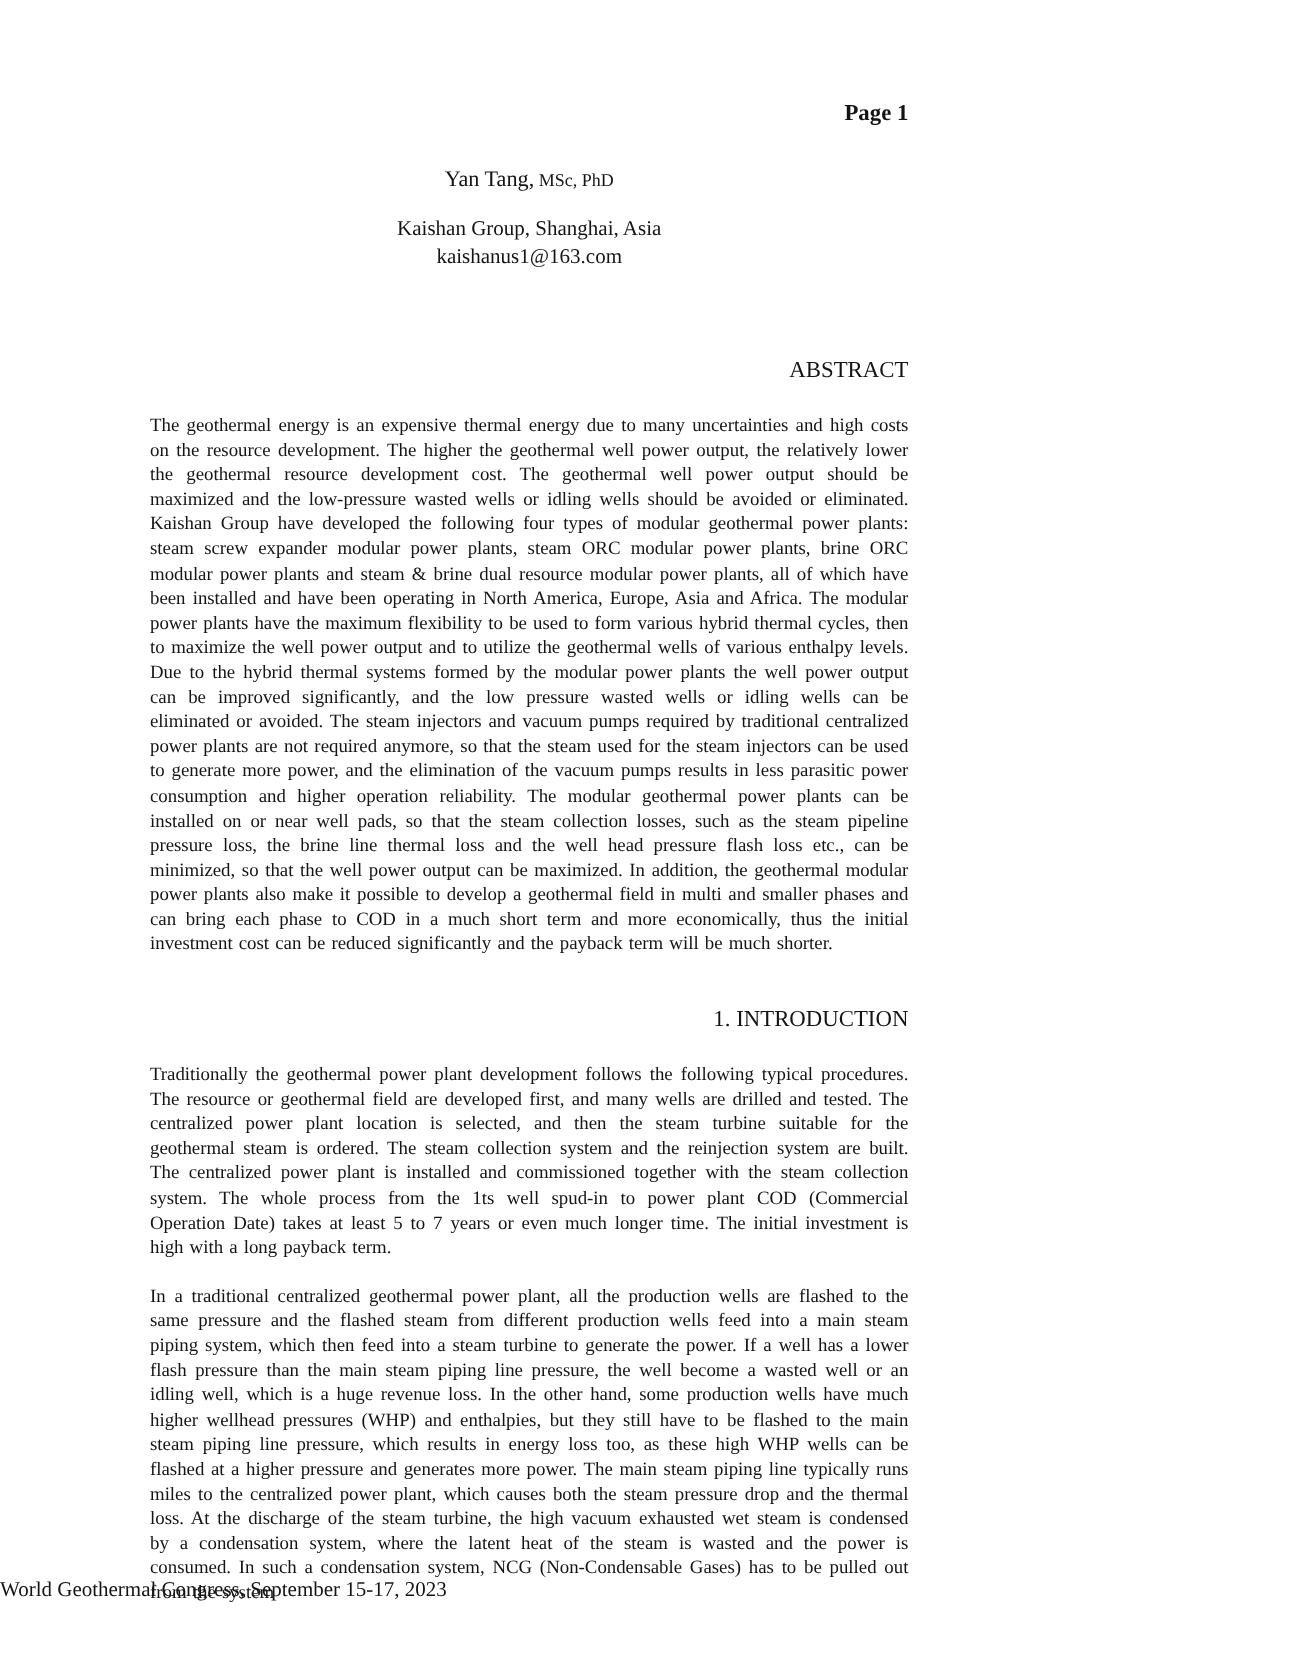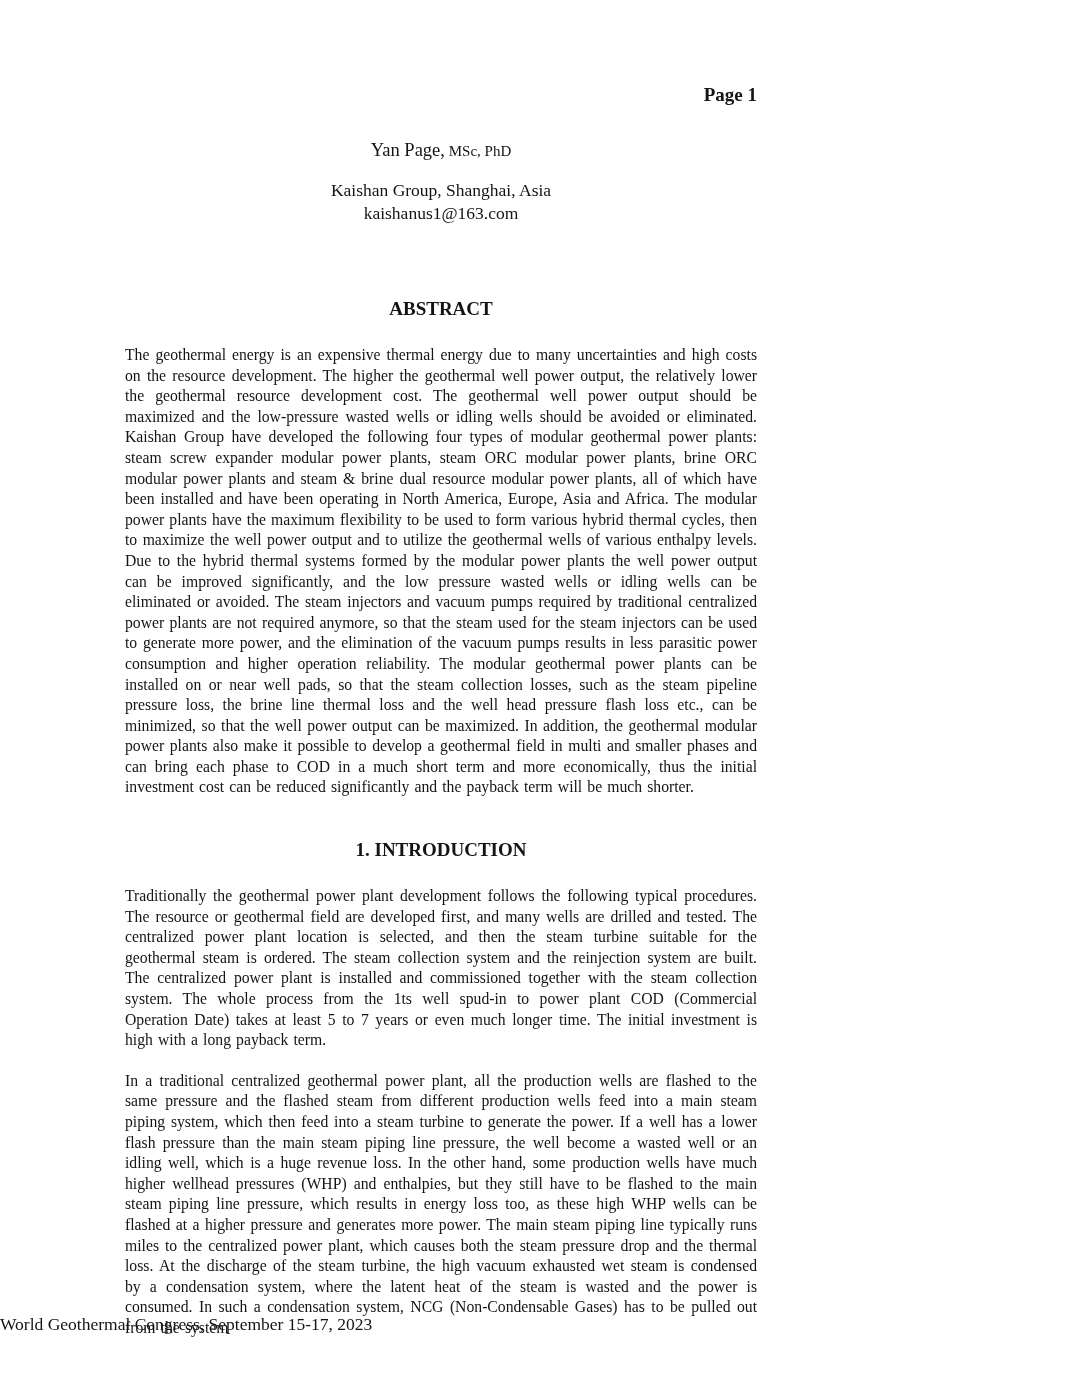--- a/index.html
+++ b/index.html
@@ -41,22 +41,22 @@
   .author-degrees {
     font-size: 15px;
   }
   .affiliation-block {
     margin-top: 16px;
     text-align: center;
     font-size: 17.5px;
     line-height: 23px;
   }
   .section-heading {
-    text-align: center;
-    font-weight: bold;
+    text-align: right;
+    font-weight: normal;
     font-size: 19px;
     line-height: 24px;
   }
   .abstract-heading { margin-top: 72px; }
   .intro-heading { margin-top: 40px; }
   .body-par {
     margin-top: 24px;
     text-align: justify;
     font-size: 15.7px;
     line-height: 20.6px;
@@ -75,21 +75,21 @@
 </style>
 </head>
 <body>
 
 <div class="page">
 
   <div class="page-number">Page 1</div>
 
 
   <div class="author-line">
-    <span>Yan Page,</span><span class="author-degrees"> MSc, PhD</span>
+    <span>Yan Tang,</span><span class="author-degrees"> MSc, PhD</span>
   </div>
 
   <div class="affiliation-block">
     <div>Kaishan Group, Shanghai, Asia</div>
     <div>kaishanus1@163.com</div>
   </div>
 
   <h2 class="section-heading abstract-heading">ABSTRACT</h2>
 
   <p class="body-par">The geothermal energy is an expensive thermal energy due to many uncertainties and high costs on the resource development. The higher the geothermal well power output, the relatively lower the geothermal resource development cost. The geothermal well power output should be maximized and the low-pressure wasted wells or idling wells should be avoided or eliminated. Kaishan Group have developed the following four types of modular geothermal power plants: steam screw expander modular power plants, steam ORC modular power plants, brine ORC modular power plants and steam &amp; brine dual resource modular power plants, all of which have been installed and have been operating in North America, Europe, Asia and Africa. The modular power plants have the maximum flexibility to be used to form various hybrid thermal cycles, then to maximize the well power output and to utilize the geothermal wells of various enthalpy levels. Due to the hybrid thermal systems formed by the modular power plants the well power output can be improved significantly, and the low pressure wasted wells or idling wells can be eliminated or avoided. The steam injectors and vacuum pumps required by traditional centralized power plants are not required anymore, so that the steam used for the steam injectors can be used to generate more power, and the elimination of the vacuum pumps results in less parasitic power consumption and higher operation reliability. The modular geothermal power plants can be installed on or near well pads, so that the steam collection losses, such as the steam pipeline pressure loss, the brine line thermal loss and the well head pressure flash loss etc., can be minimized, so that the well power output can be maximized. In addition, the geothermal modular power plants also make it possible to develop a geothermal field in multi and smaller phases and can bring each phase to COD in a much short term and more economically, thus the initial investment cost can be reduced significantly and the payback term will be much shorter.</p>

